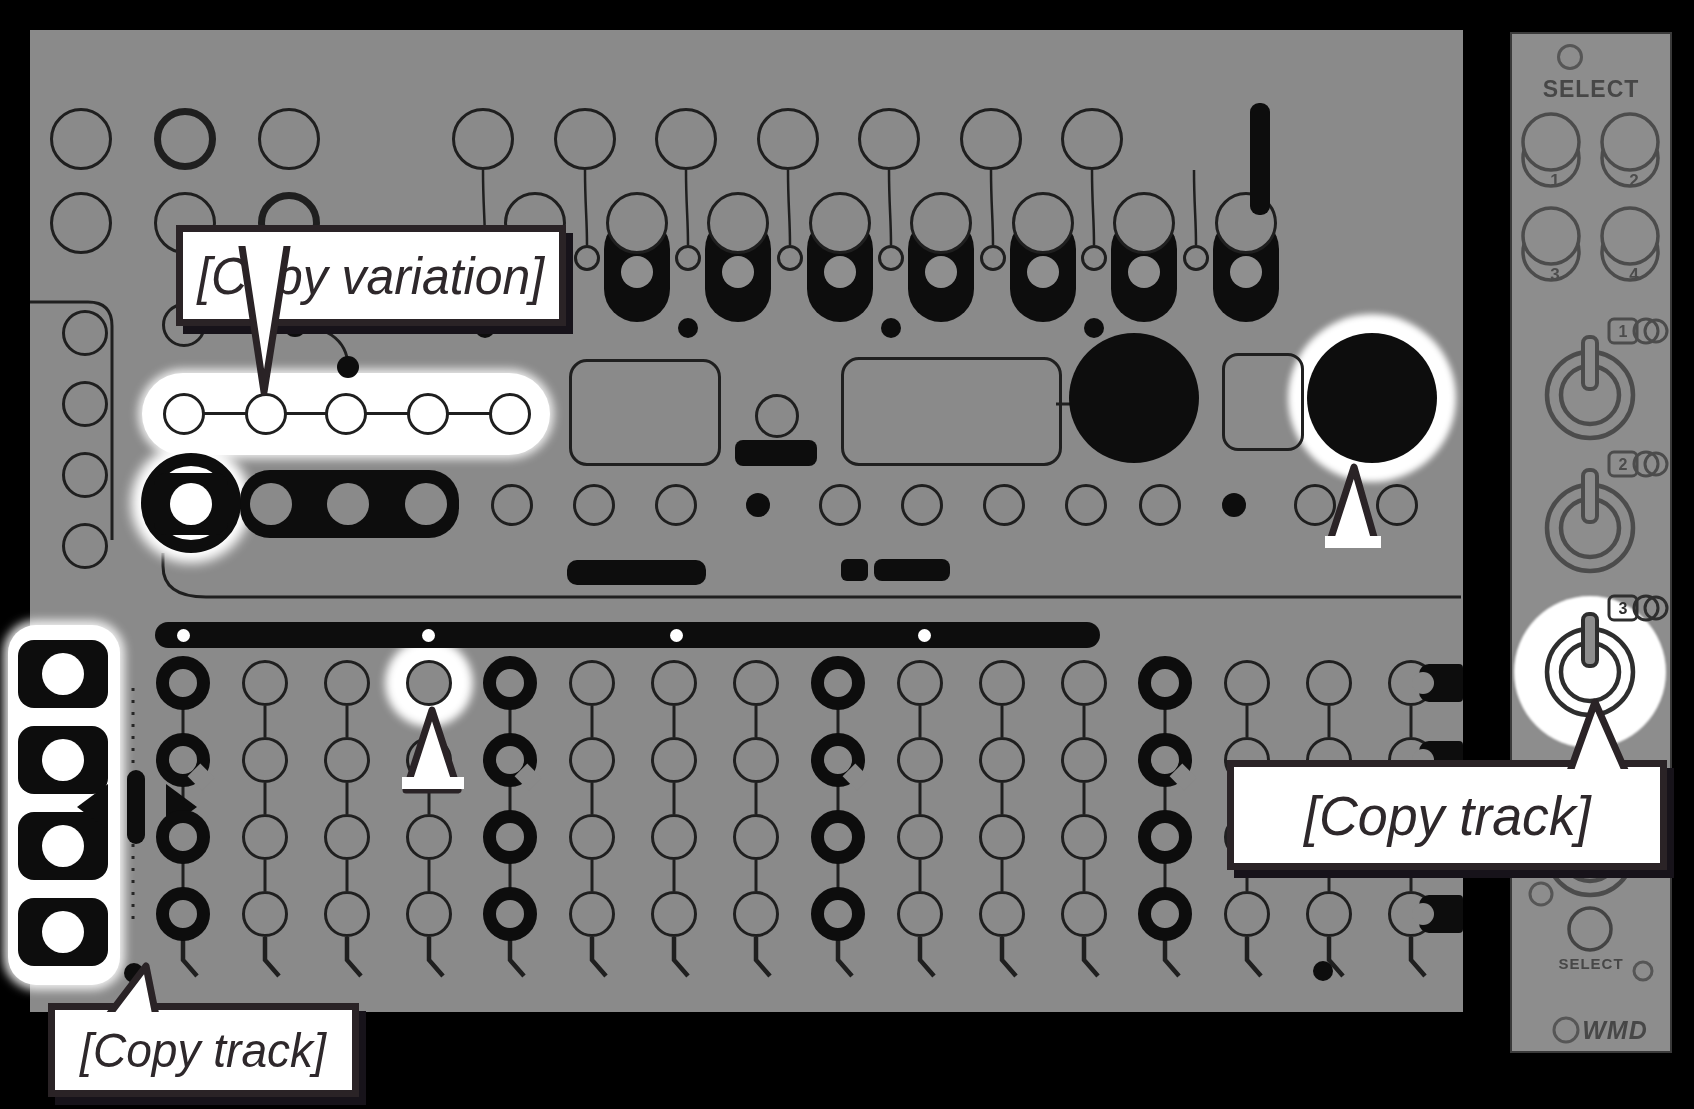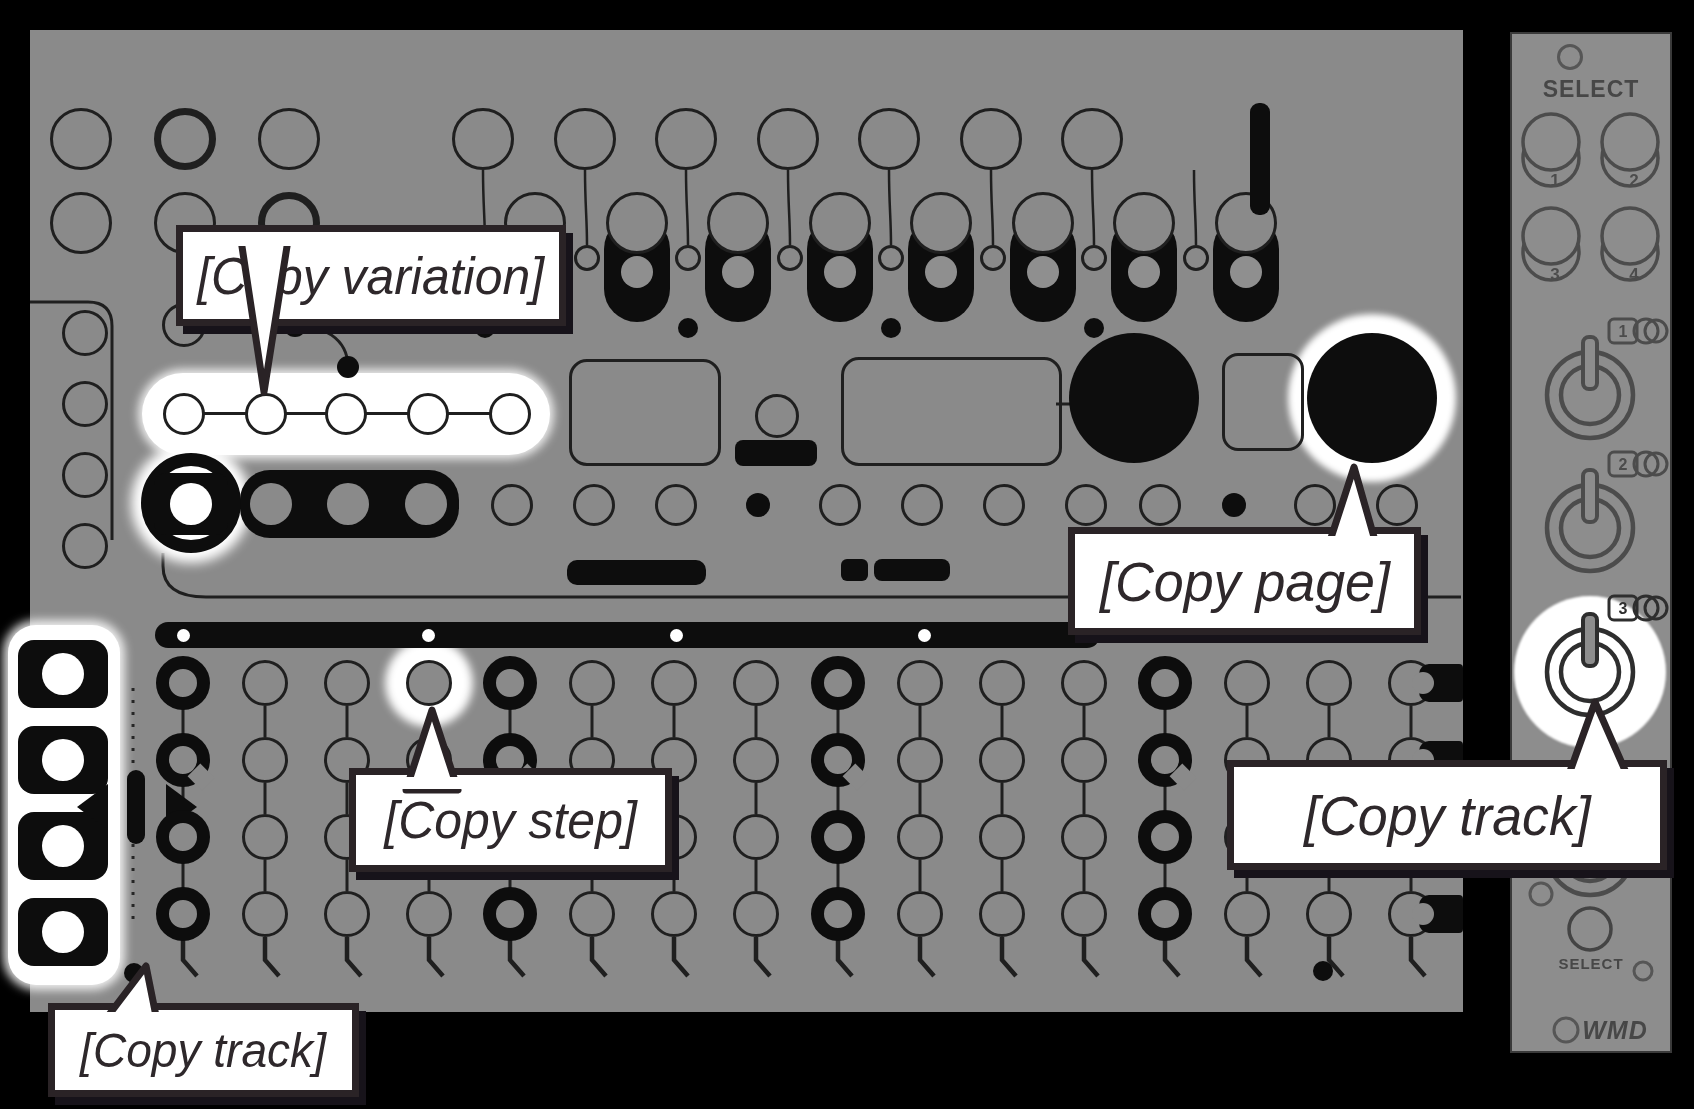--- a/index.html
+++ b/index.html
@@ -370,26 +370,20 @@
       <circle cx="1590" cy="929" r="21" fill="none" stroke="#444" stroke-width="3.5"></circle>
       <circle cx="1643" cy="971" r="9" fill="none" stroke="#565656" stroke-width="3"></circle>
       <circle cx="1566" cy="1030" r="12" fill="none" stroke="#565656" stroke-width="3"></circle>
     </svg>
   <div class="abs vtxt" style="left:1512px;top:955px;width:158px;font-size:15px;letter-spacing:1px;z-index:6;">SELECT</div>
   <div class="abs vtxt" style="left:1560px;top:1016px;width:110px;font-size:25px;font-style:italic;letter-spacing:1px;z-index:6;">WMD</div>
 
   <div class="callout" style="left:176px;top:225px;width:376px;height:87px;">
     <span class="lbl" style="font-size:52px;">[Copy variation]</span>
   </div>
-  <div class="callout" style="left:1068px;top:527px;width:339px;height:94px;">
-    <span class="lbl" style="font-size:56px;">[Copy page]</span>
-  </div>
-  <div class="callout" style="left:349px;top:768px;width:309px;height:90px;">
-    <span class="lbl" style="font-size:52px;">[Copy step]</span>
-  </div>
   <div class="callout" style="left:48px;top:1003px;width:297px;height:80px;">
     <span class="lbl" style="font-size:48px;">[Copy track]</span>
   </div>
   <div class="callout" style="left:1227px;top:760px;width:426px;height:96px;">
     <span class="lbl" style="font-size:56px;">[Copy track]</span>
   </div>
 
   <svg width="1694" height="1109" style="z-index:41;">
     <g fill="#ffffff" stroke="#2a2326" stroke-width="7" stroke-linejoin="round">
       <polygon points="241,240 264,392 288,240"></polygon>

